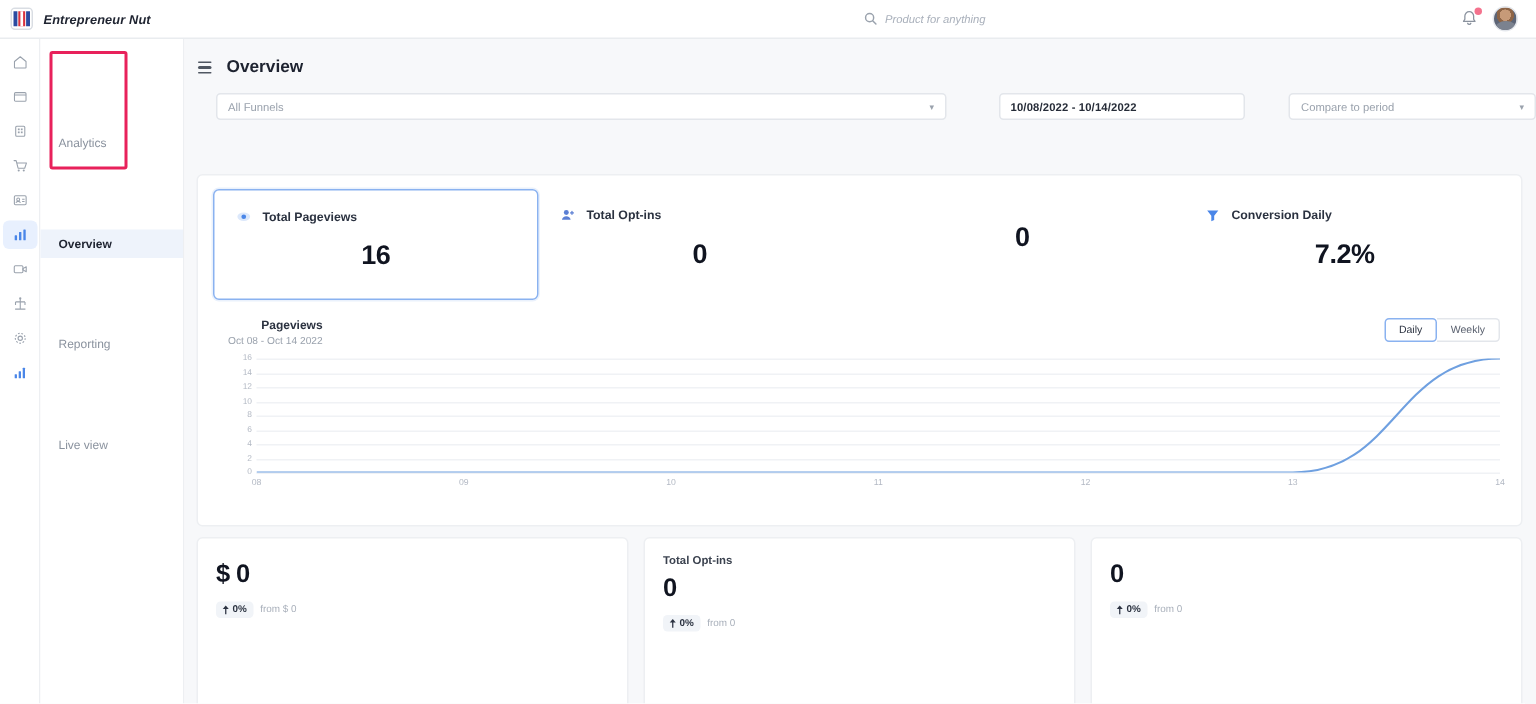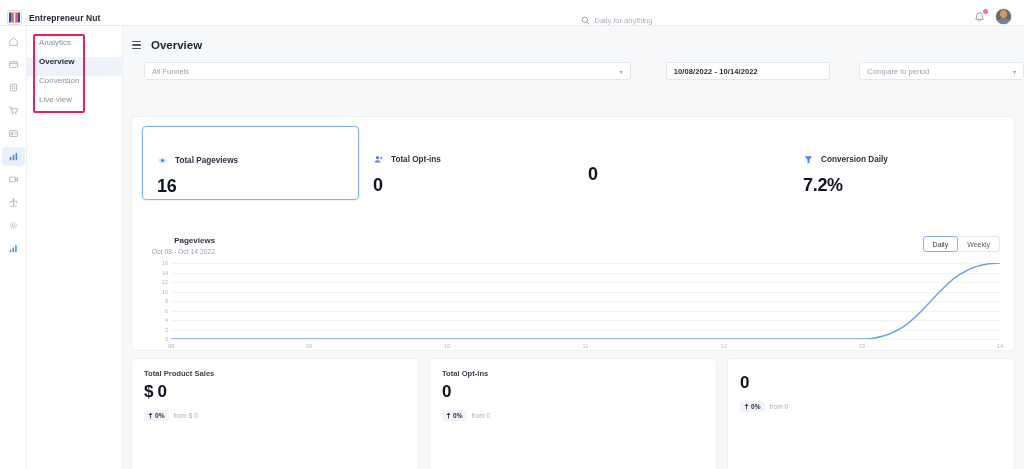--- a/index.html
+++ b/index.html
@@ -8,21 +8,21 @@
     font-family: "Liberation Sans", sans-serif;
     background: #ffffff; overflow: hidden;
     -webkit-font-smoothing: antialiased;
   }
   #app { position: relative; width: 1024px; height: 469px; background: #fff; }
 
   
   .topbar {
     position: absolute; top: 0; left: 0; width: 1024px; height: 26px;
     background: #fff; border-bottom: 1px solid #e9ecef;
-    display: flex; align-items: flex-end;
+    display: flex; align-items: center; font-style: italic;
   }
   .brand { display: flex; align-items: center; gap: 7px; padding-left: 7px; width: 260px; }
   .logo-box {
     width: 15px; height: 15px; border-radius: 3px; background: #fff;
     border: 1px solid #d9dde3; display: flex; align-items: center; justify-content: center;
     overflow: hidden; flex: none;
   }
   .brand-name { font-size: 8.5px; font-weight: 700; color: #1e2330; letter-spacing: .1px; white-space: nowrap; }
 
   .searchwrap { flex: 1; display: flex; justify-content: center; align-items: center; }
@@ -57,22 +57,22 @@
   }
   .rail-item.active { background: #e8f0fe; color: #4a86e8; }
   .rail-item.blue { color: #4a86e8; }
 
   
   .submenu {
     position: absolute; top: 26px; left: 27px; width: 96px; height: 443px;
     background: #fff; border-right: 1px solid #edeff2; padding-top: 12px;
   }
   .sub-item {
-    height: 19px; display: flex; padding-left: 12px;
-    font-size: 8px; color: #8a929e;
+    height: 19px; display: flex; align-items: center; padding-left: 12px;
+    font-size: 8px; color: #8a929e; margin-top: 48px;
   }
   .sub-item.active { color: #1e2330; font-weight: 700; background: #eef3fb; }
 
   
   .highlight {
     position: absolute; left: 33px; top: 34px; width: 52px; height: 79px;
     border: 2.6px solid #e8215b; border-radius: 2px; pointer-events: none; z-index: 30;
   }
 
   
@@ -95,21 +95,21 @@
   .datefield { width: 172px; margin-left: 18px; color: #262c38; font-weight: 600; letter-spacing: .1px; }
   .select.compare { width: 172px; margin-left: 12px; }
   .caret { font-size: 6px; color: #9aa2ad; }
 
   
   .panel {
     position: absolute; left: 8px; top: 90px; width: 884px; height: 235px;
     background: #fff; border-radius: 4px; border: 1px solid #edeff2;
   }
   .kpis { display: flex; padding: 9px 10px 0 10px; gap: 0; }
-  .kpi { flex: 1; padding: 28px 14px; border-radius: 4px; }
+  .kpi { flex: 1; padding: 12px 14px; border-radius: 4px; text-align: center; }
   .kpi.selected { border: 1.4px solid #8ab2f0; box-shadow: 0 0 0 1px rgba(138,178,240,.18); height: 74px; }
   .kpi-head { display: flex; align-items: center; gap: 7px; }
   .kpi-ico { width: 11px; height: 11px; display: flex; align-items: center; justify-content: center; color: #5b7fd4; }
   .kpi-label { font-size: 8.2px; font-weight: 700; color: #2b3240; }
   .kpi-value { font-size: 18px; font-weight: 700; color: #101420; margin-top: 10px; letter-spacing: -.3px; }
 
   
   .chart-block { padding: 12px 14px 0 20px; position: relative; }
   .chart-head { display: flex; justify-content: space-between; align-items: flex-start; text-align: right; }
   .chart-title { font-size: 8px; font-weight: 700; color: #2b3240; }
@@ -165,21 +165,21 @@
       </div>
       <span class="brand-name">Entrepreneur Nut</span>
     </div>
 
     <div class="searchwrap">
       <div class="searchbox">
         <svg width="9" height="9" viewBox="0 0 12 12">
           <circle cx="5" cy="5" r="3.6" fill="none" stroke="#9aa2ad" stroke-width="1.3"></circle>
           <line x1="7.7" y1="7.7" x2="10.6" y2="10.6" stroke="#9aa2ad" stroke-width="1.3" stroke-linecap="round"></line>
         </svg>
-        <span class="ph">Daily for anything</span>
+        <span class="ph">Product for anything</span>
       </div>
     </div>
 
     <div class="topright">
       <div class="bell">
         <svg width="13" height="13" viewBox="0 0 16 16">
           <path d="M8 2.2a3.6 3.6 0 0 0-3.6 3.6v2.6L3.3 10.2h9.4l-1.1-1.8V5.8A3.6 3.6 0 0 0 8 2.2z" fill="none" stroke="#8a929e" stroke-width="1.05" stroke-linejoin="round"></path>
           <path d="M6.7 11.7a1.35 1.35 0 0 0 2.6 0" fill="none" stroke="#8a929e" stroke-width="1.05" stroke-linecap="round"></path>
         </svg>
         <span class="dot"></span>
@@ -264,21 +264,21 @@
   </div>
 
   <div class="submenu">
     <div class="sub-item">
       <span>Analytics</span>
     </div>
     <div class="sub-item active">
       <span>Overview</span>
     </div>
     <div class="sub-item">
-      <span>Conversion</span>
+      <span>Reporting</span>
     </div>
     <div class="sub-item">
       <span>Live view</span>
     </div>
   </div>
   <div class="highlight"></div>
 
   <div class="main">
 
     <div class="page-head">
@@ -400,21 +400,20 @@
               <span class="xlab" style="left: 66.6667%;">12</span>
               <span class="xlab" style="left: 83.3333%;">13</span>
               <span class="xlab" style="left: 100%;">14</span>
             </div>
         </div>
       </div>
     </div>
 
     <div class="bottom">
       <div class="bcard">
-        <div class="bc-label">Total Product Sales</div>
         <div class="bc-value">$ 0</div>
         <div class="bc-delta">
           <span class="bc-pill">
             <svg width="5" height="7" viewBox="0 0 6 8">
                 <path d="M3 0.6 5.4 3.4H.6z" fill="#2b3240"></path>
                 <rect x="2.5" y="3" width="1" height="4.6" fill="#2b3240"></rect>
               </svg>
             <span>0%</span>
           </span>
           <span class="bc-from">from $ 0</span>

